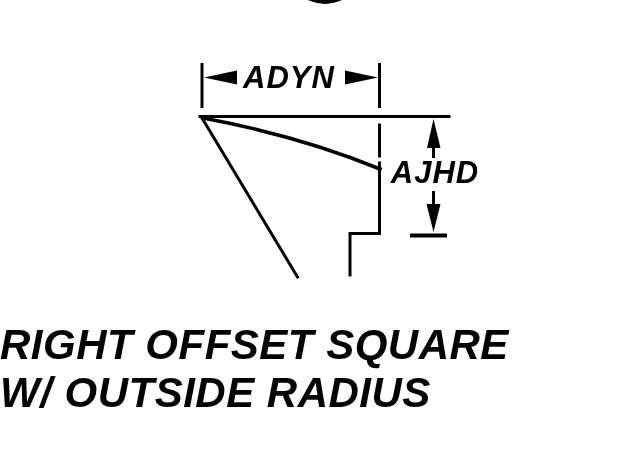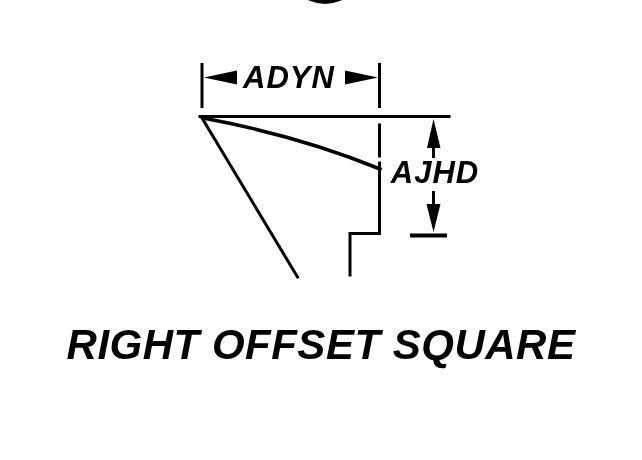--- a/index.html
+++ b/index.html
@@ -13,21 +13,20 @@
   svg { display: block; font-family: "Liberation Sans", sans-serif; }
   .dim-label {
     font-weight: bold;
     font-size: 31px;
     letter-spacing: 1px;
   }
   .caption {
     position: absolute;
     left: 0; top: 321px;
     width: 642px;
-    text-align: center;
     font-weight: bold;
     font-size: 42px;
     line-height: 48px;
     letter-spacing: 0.5px;
     white-space: nowrap;
   }
 </style>
 </head>
 <body>
 
@@ -58,15 +57,16 @@
       <path d="M433.5 147 V158" stroke="#000000" stroke-width="3"></path>
       <text x="435" y="183" text-anchor="middle" class="dim-label">AJHD</text>
       <path d="M433.5 191 V205" stroke="#000000" stroke-width="3"></path>
       <polygon points="433.5,232 426.5,204 440.5,204" fill="#000000"></polygon>
       <path d="M410 235.5 H447" stroke="#000000" stroke-width="4"></path>
     </g>
   </svg>
 
   <div class="caption">
     <div>RIGHT OFFSET SQUARE</div>
+    <div>W/ OUTSIDE RADIUS</div>
   </div>
 
 </div>
 
 </body></html>

